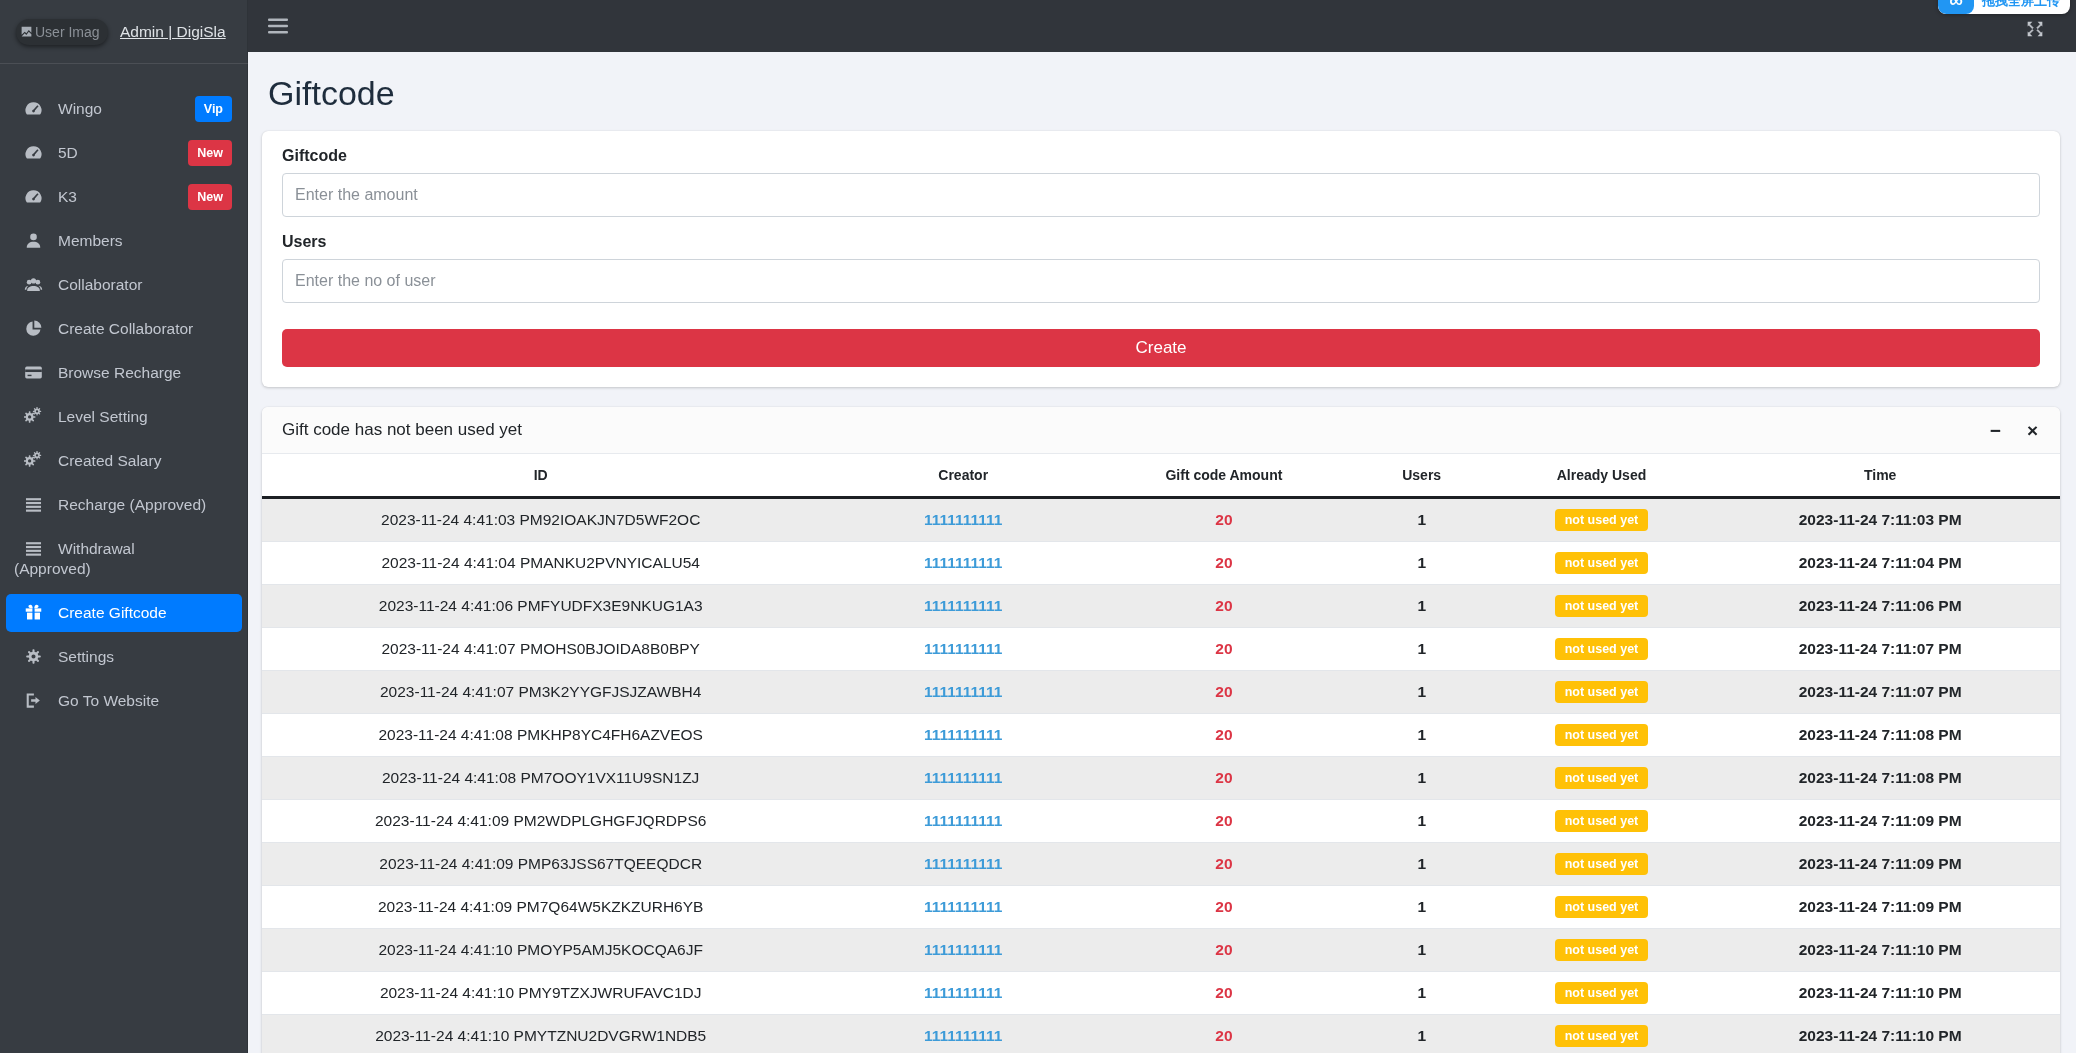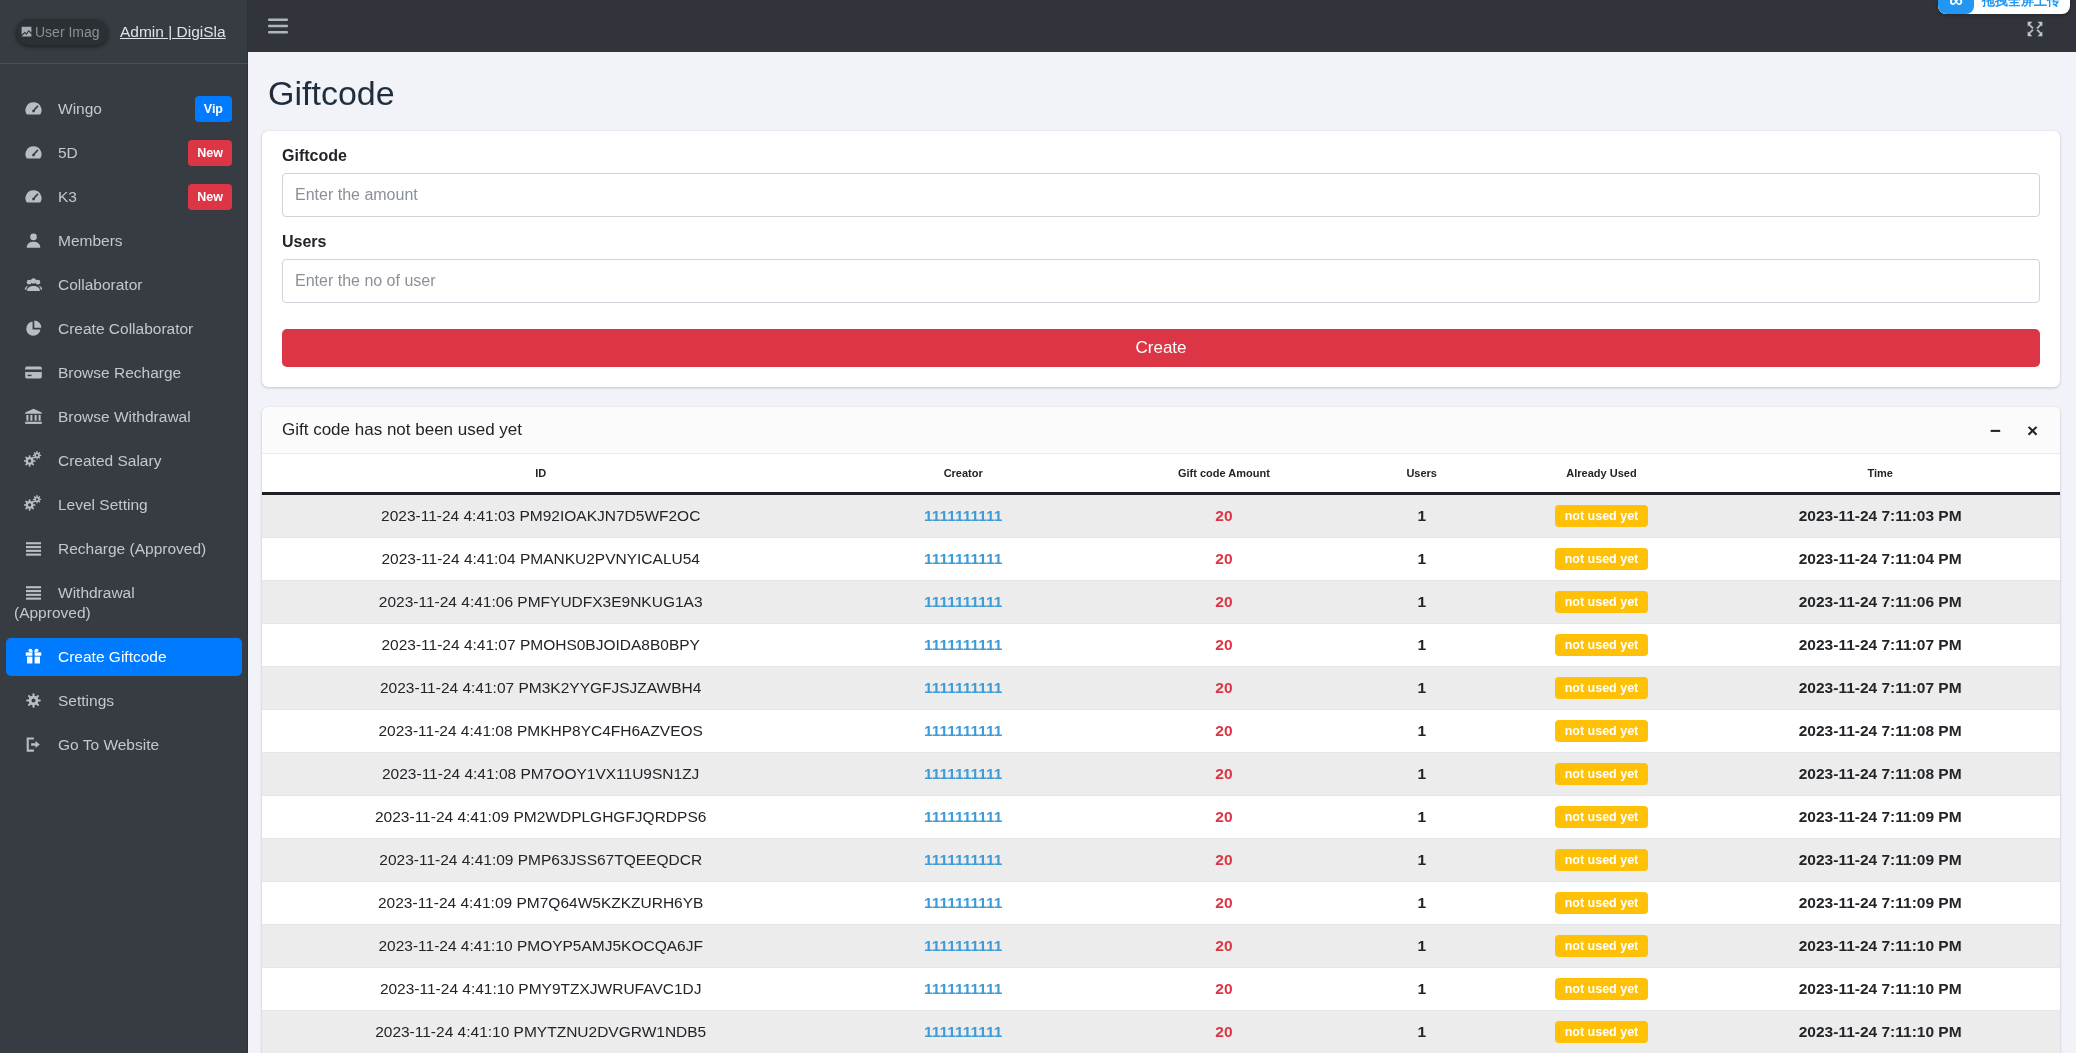--- a/index.html
+++ b/index.html
@@ -93,21 +93,21 @@
   .table-card { margin-top: 20px; border-radius: 6px 6px 0 0; }
   .card-header {
     display: flex; align-items: center; padding: 13px 22px 13px 20px;
     background: #fbfbfb; border-bottom: 1px solid #e7eaee; border-radius: 6px 6px 0 0;
   }
   .card-title { font-size: 17px; color: #212529; }
   .card-tools { margin-left: auto; display: flex; gap: 26px; }
   .tool-btn { font-size: 19px; font-weight: bold; color: #212529; cursor: pointer; line-height: 1; }
   table { width: 100%; border-collapse: collapse; table-layout: fixed; }
   th {
-    font-size: 11px; font-weight: bold; text-align: center; padding: 13px 6px;
+    font-size: 14px; font-weight: bold; text-align: center; padding: 13px 6px;
     background: #fff; border-bottom: 3px solid #1c1f23;
   }
   td { font-size: 15.5px; text-align: center; padding: 10px 6px; border-top: 1px solid #e3e6ea; }
   tbody tr:nth-child(odd) { background: var(--stripe, #ececec); }
   tbody tr:nth-child(even) { background: #fff; }
   .c-id { color: #212529; }
   .c-creator { color: var(--creator-blue, #3d9bd8); font-weight: bold; cursor: pointer; }
   .c-amount { color: var(--amount-red, #dc3545); font-weight: bold; }
   .c-users { font-weight: bold; }
   .c-time { font-weight: bold; }
@@ -223,57 +223,45 @@
     <div class="nav-link">
       <span class="nav-icon">
         <svg viewBox="0 0 24 24" fill="currentColor">
             <rect x="1.5" y="4.5" width="21" height="15" rx="2"></rect>
             <rect x="1.5" y="8.2" width="21" height="3.2" fill="var(--icon-bg,#373c42)"></rect>
             <rect x="4.5" y="14.8" width="5" height="1.8" fill="var(--icon-bg,#373c42)"></rect>
           </svg>
       </span><span>Browse Recharge</span>
     </div>
 
-    <div class="nav-link">
-      <span class="nav-icon">
-        <svg viewBox="0 0 24 24" fill="currentColor">
-            <path d="M12 2.2 22.5 7v1.6h-21V7z"></path>
-            <rect x="3" y="10" width="2.6" height="7.3"></rect>
-            <rect x="8" y="10" width="2.6" height="7.3"></rect>
-            <rect x="13.4" y="10" width="2.6" height="7.3"></rect>
-            <rect x="18.4" y="10" width="2.6" height="7.3"></rect>
-            <rect x="1.5" y="18.6" width="21" height="2.8"></rect>
-          </svg>
-      </span><span>Browse Withdrawal</span>
-    </div>
 
     <div class="nav-link">
       <span class="nav-icon">
         <svg viewBox="0 0 24 24" fill="currentColor">
             <g transform="translate(-2.5,3) scale(0.8)">
               <use href="#gearshape"></use>
             </g>
             <g transform="translate(9.5,-1.5) scale(0.58)">
               <use href="#gearshape"></use>
             </g>
           </svg>
-      </span><span>Created Salary</span>
+      </span><span>Level Setting</span>
     </div>
 
     <div class="nav-link">
       <span class="nav-icon">
         <svg viewBox="0 0 24 24" fill="currentColor">
             <g transform="translate(-2.5,3) scale(0.8)">
               <use href="#gearshape"></use>
             </g>
             <g transform="translate(9.5,-1.5) scale(0.58)">
               <use href="#gearshape"></use>
             </g>
           </svg>
-      </span><span>Level Setting</span>
+      </span><span>Created Salary</span>
     </div>
 
     <div class="nav-link">
       <span class="nav-icon">
         <svg viewBox="0 0 24 24" fill="currentColor">
             <rect x="2.5" y="4" width="19" height="2.7"></rect>
             <rect x="2.5" y="8.8" width="19" height="2.7"></rect>
             <rect x="2.5" y="13.6" width="19" height="2.7"></rect>
             <rect x="2.5" y="18.4" width="19" height="2.7"></rect>
           </svg>

